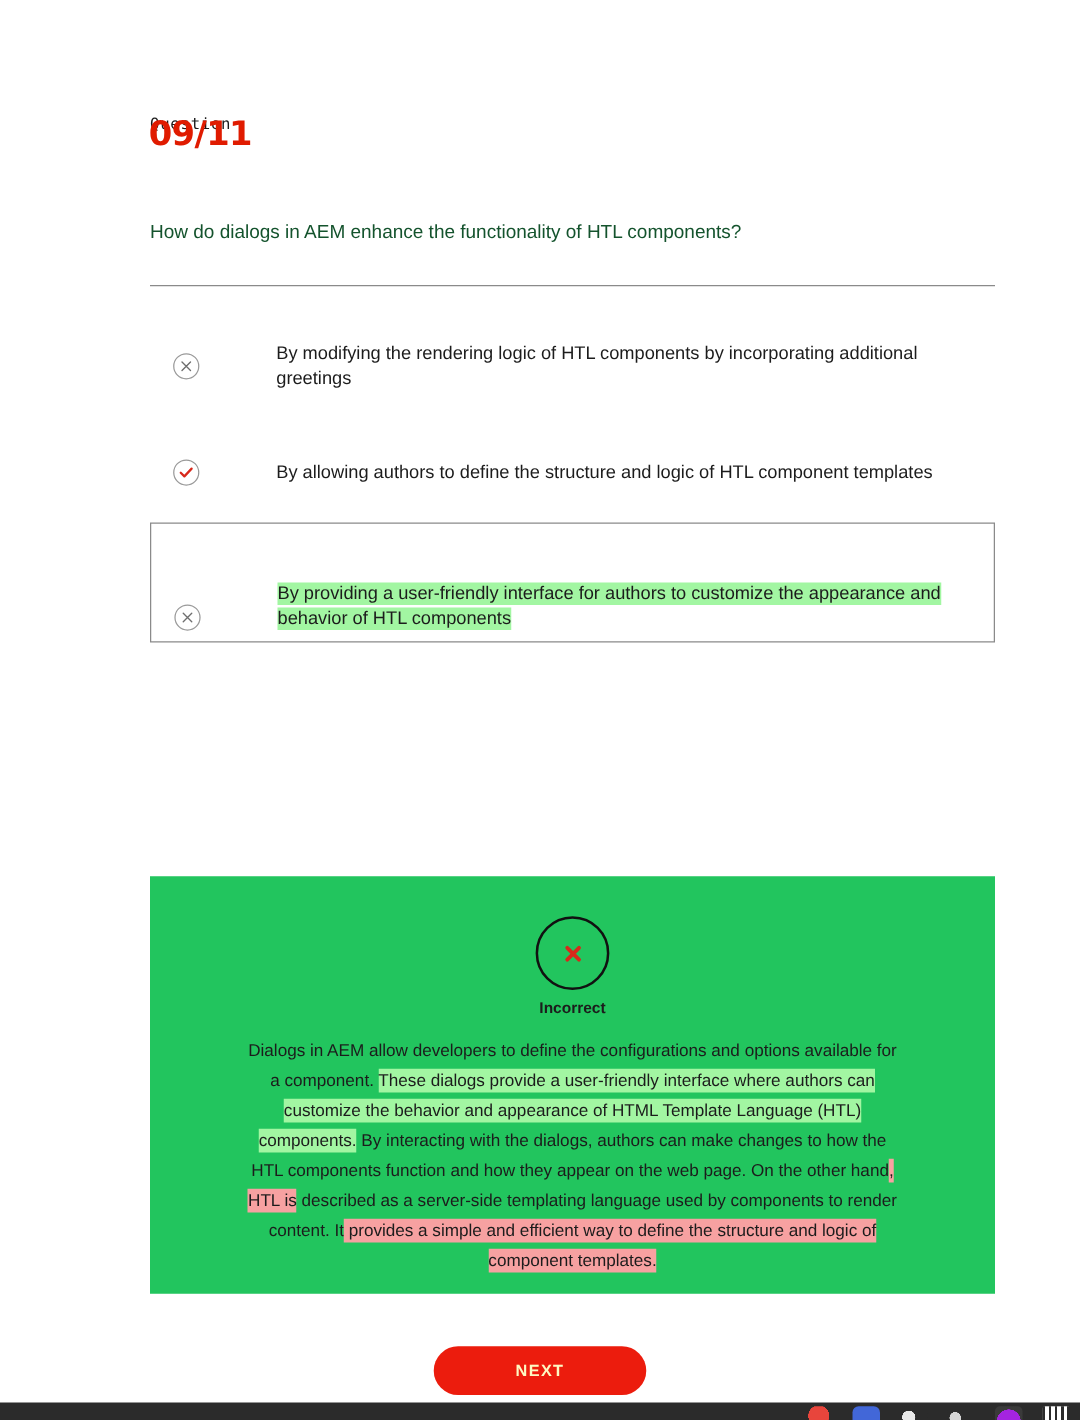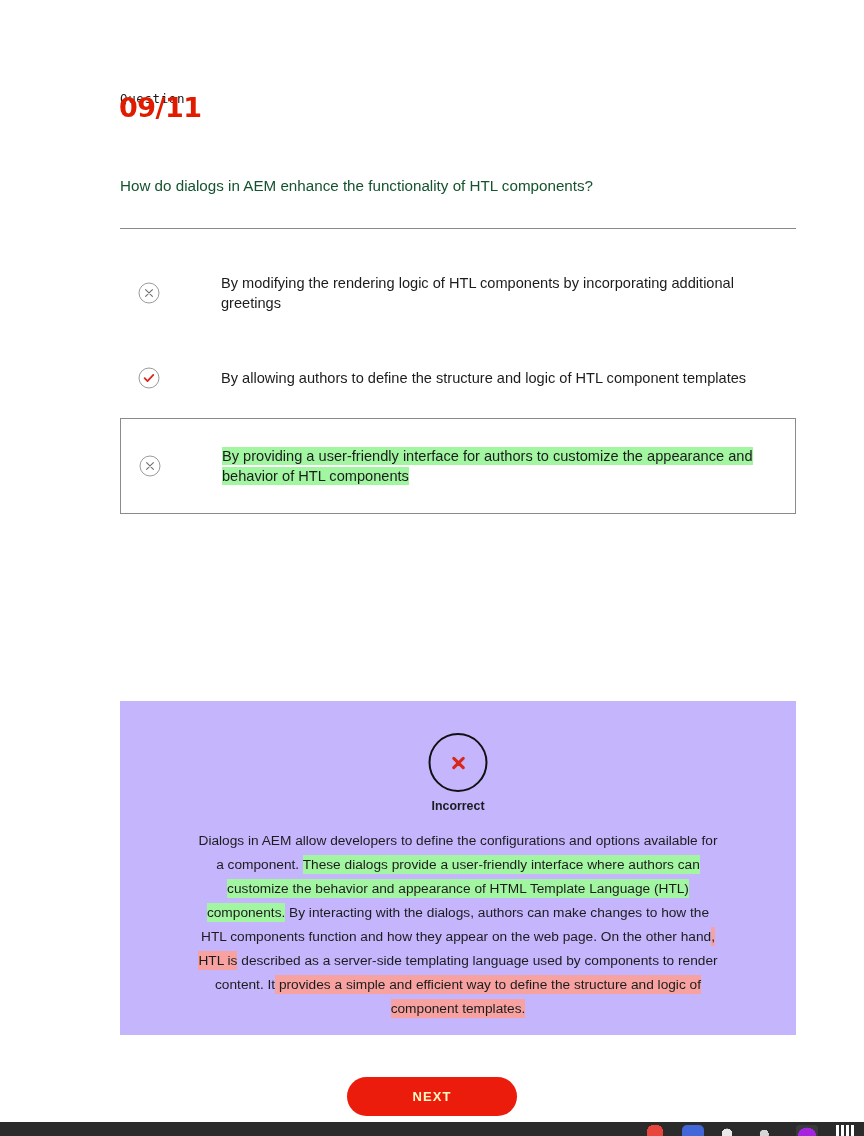--- a/index.html
+++ b/index.html
@@ -72,20 +72,21 @@
   .option {
     position: relative;
     display: flex;
     align-items: center;
     min-height: 80px;
     padding: 8px 0;
   }
   .option.boxed {
     border: 1.5px solid #8a8a8a;
     background: #ffffff;
+    align-items: flex-end;
   }
 
   .opt-marker {
     flex: 0 0 auto;
     width: 22px;
     height: 22px;
     margin-left: 18px;
     margin-right: 0;
     display: flex;
     align-items: center;
@@ -113,21 +114,21 @@
   .opt-3 { height: 96px; }
   .opt-4 { height: 90px; }
 
   
   .feedback {
     position: absolute;
     left: 120px;
     top: 701px;
     width: 676px;
     height: 334px;
-    background: #c4b5fd;
+    background: #22c55e;
   }
 
   .badge-circle {
     position: absolute;
     left: 50%;
     transform: translateX(-50%);
     top: 32px;
     width: 59px;
     height: 59px;
     border: 2px solid #111111;

